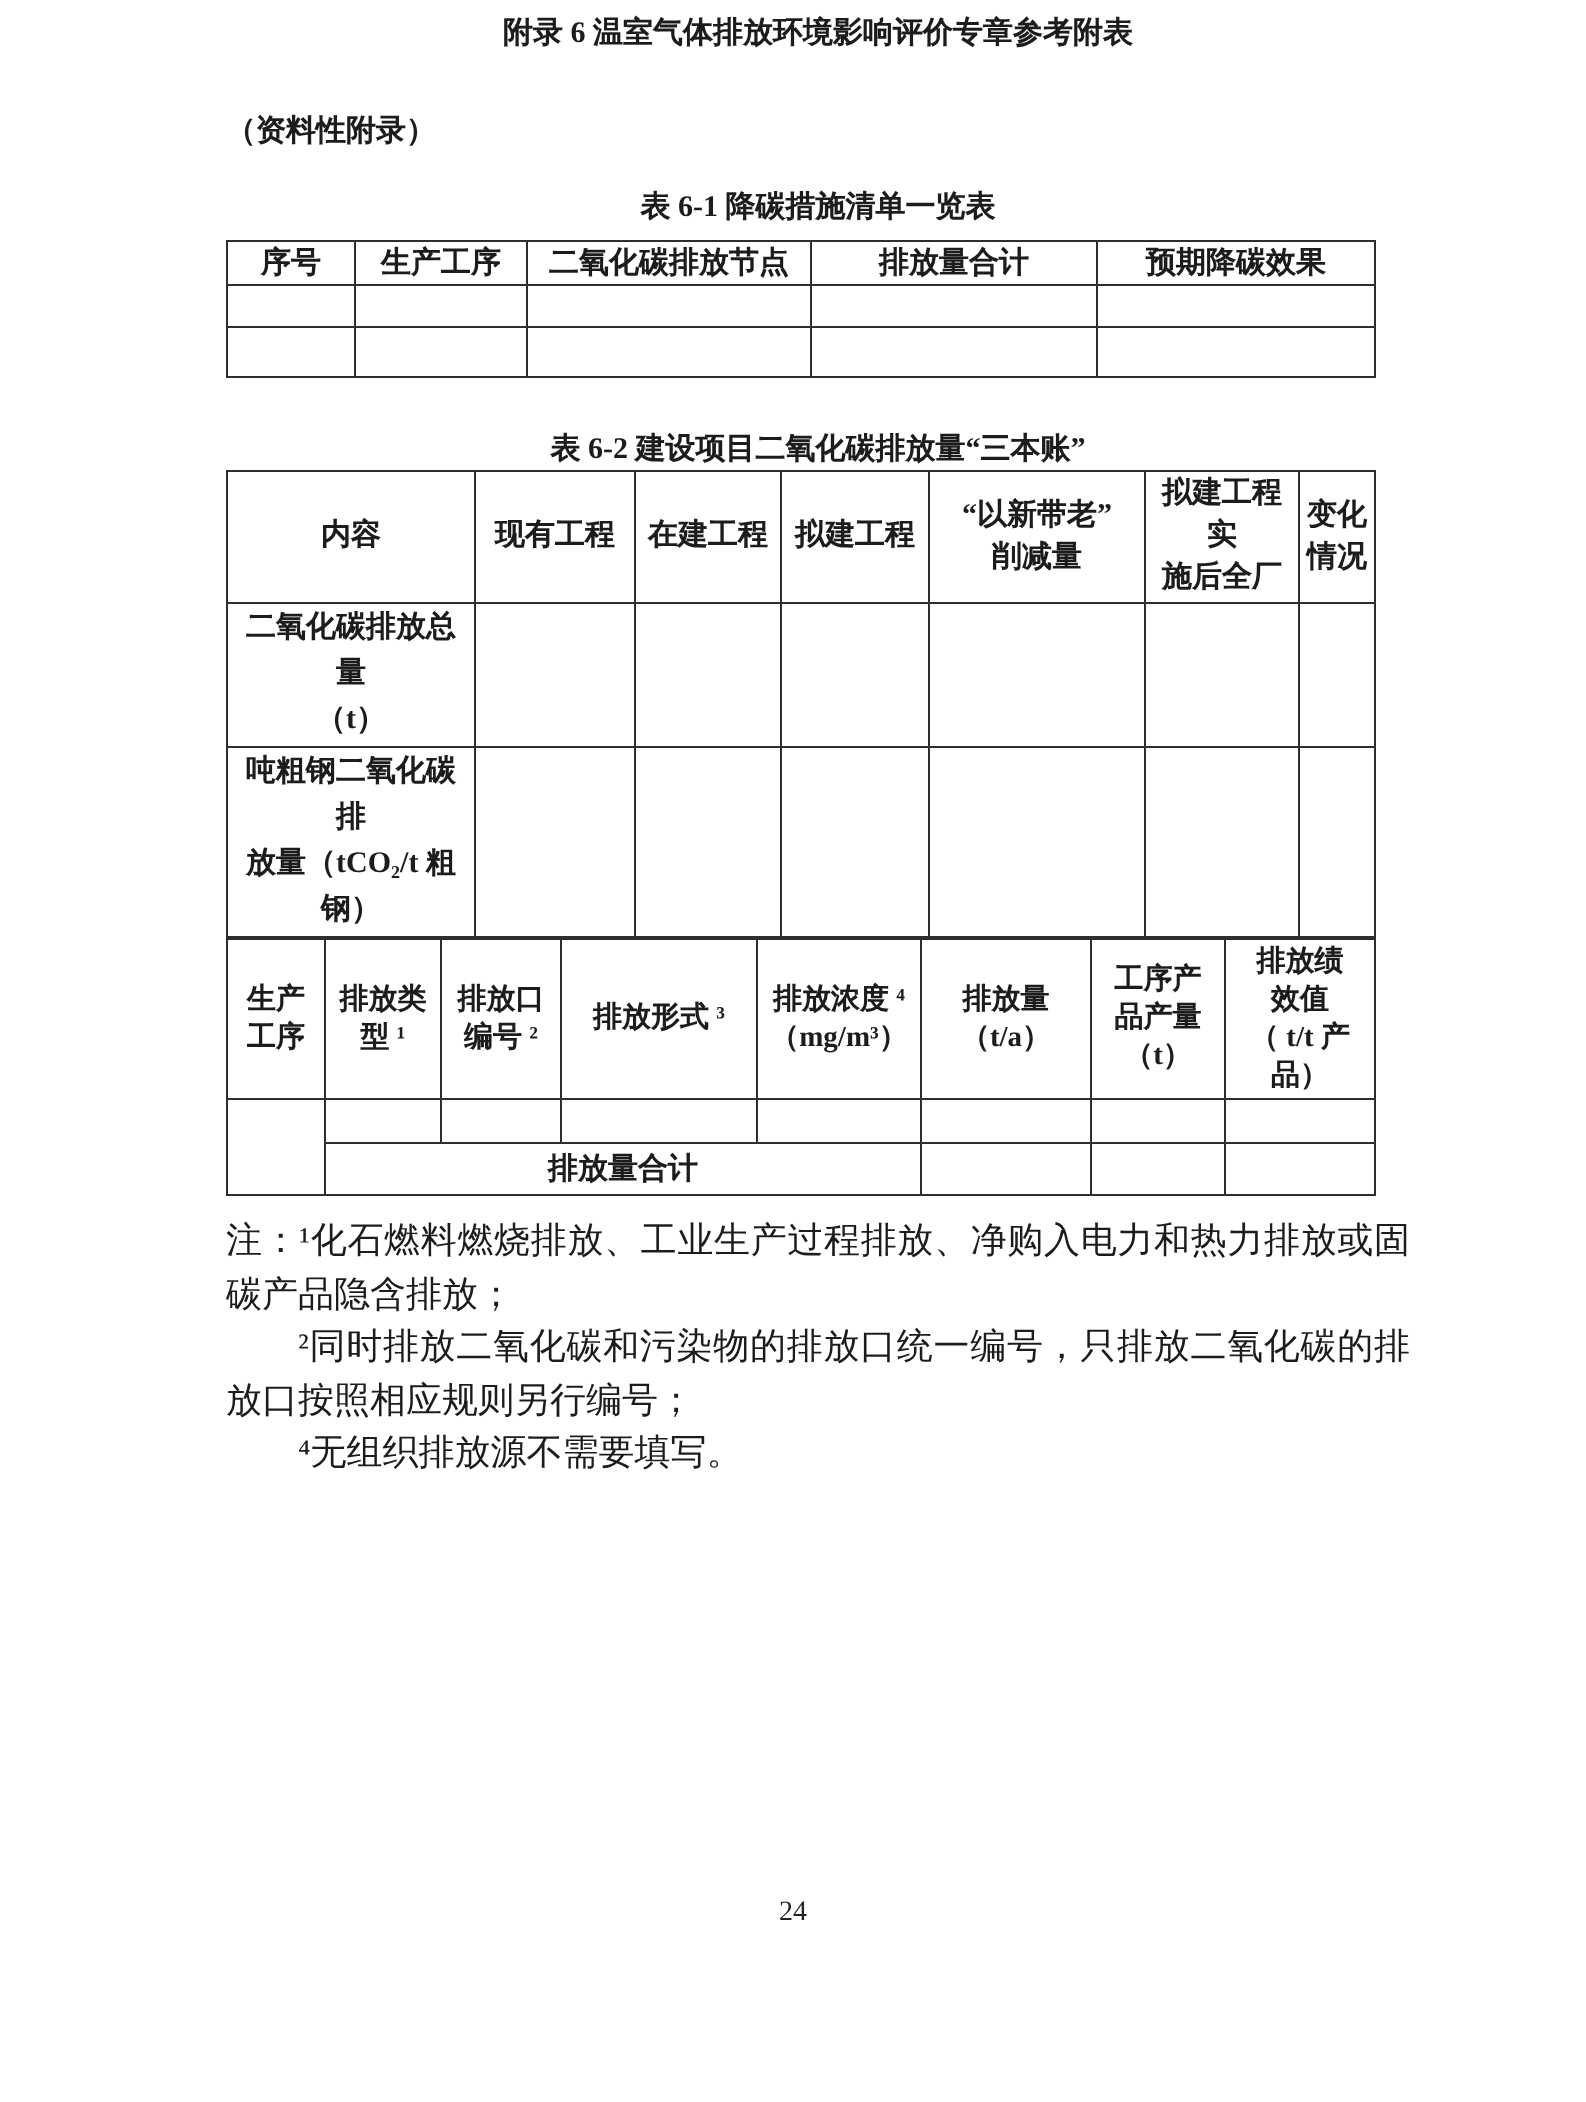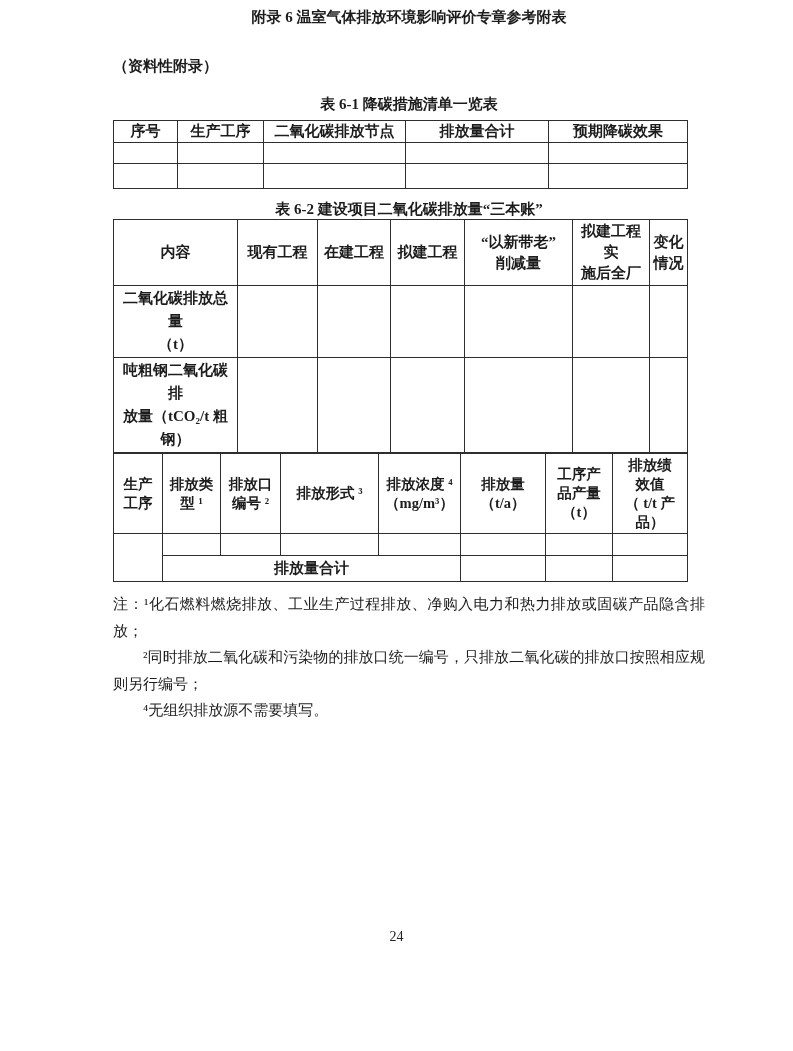--- a/index.html
+++ b/index.html
@@ -6,45 +6,45 @@
   .page{
     width:793px;height:1051px;box-sizing:border-box;position:relative;
     margin:0 auto;background:#fff;color:#1c1c1c;
     padding:9px 88px 0 113px;
     font-family:"Liberation Serif","DejaVu Serif",serif;
   }
   .doc-title{font-size:15px;font-weight:bold;text-align:center;line-height:17px;}
   .doc-subtitle{font-size:15px;font-weight:bold;text-align:left;line-height:17px;margin-top:32px;}
   .tbl-caption{font-size:15px;font-weight:bold;text-align:center;line-height:16px;}
   .cap1{margin-top:21px;margin-bottom:8px;}
-  .cap2{margin-top:12px;margin-bottom:2px;}
+  .cap2{margin-top:28px;margin-bottom:2px;}
   .cap3{margin-top:8px;margin-bottom:3px;}
   table.t{border-collapse:collapse;table-layout:fixed;width:574px;}
   table.t th,table.t td{
     border:1px solid #2e2e2e;padding:1px 2px;box-sizing:border-box;
     font-size:15px;font-weight:bold;text-align:center;vertical-align:middle;
     overflow:hidden;
   }
   .ml{white-space:pre-line;}
   
   .t1 .r-h  td,.t1 .r-h  th{height:22px;}
   .t1 .r-a  td{height:21px;}
   .t1 .r-b  td{height:25px;}
   
   .t2 .r-h th{height:46px;line-height:21px;}
   .t2 .r-d th,.t2 .r-d td{height:50px;line-height:23px;}
   
   .t3 .r-h th{height:80px;line-height:19px;font-size:14.5px;}
   .t3 .r-a td{height:22px;}
   .t3 .r-b td{height:26px;}
   
-  .notes{margin-top:9px;font-size:15px;line-height:26.5px;text-align:justify;}
+  .notes{margin-top:9px;font-size:18px;line-height:26.5px;text-align:justify;}
   .notes p{margin:0;}
   .notes p.ind{text-indent:2em;}
-  .page-number{position:absolute;top:929px;left:0;width:100%;text-align:center;font-size:14px;color:#222;}
+  .page-number{position:absolute;top:949px;left:0;width:100%;text-align:center;font-size:14px;color:#222;}
 </style>
 </head>
 <body>
 
 <div class="page">
 
   <div class="doc-title">附录 6  温室气体排放环境影响评价专章参考附表</div>
   <div class="doc-subtitle">（资料性附录）</div>
 
   <div class="tbl-caption cap1">表 6-1 降碳措施清单一览表</div>

